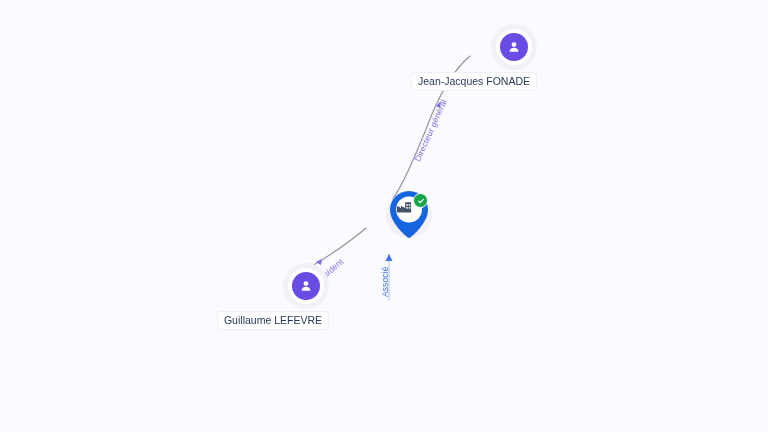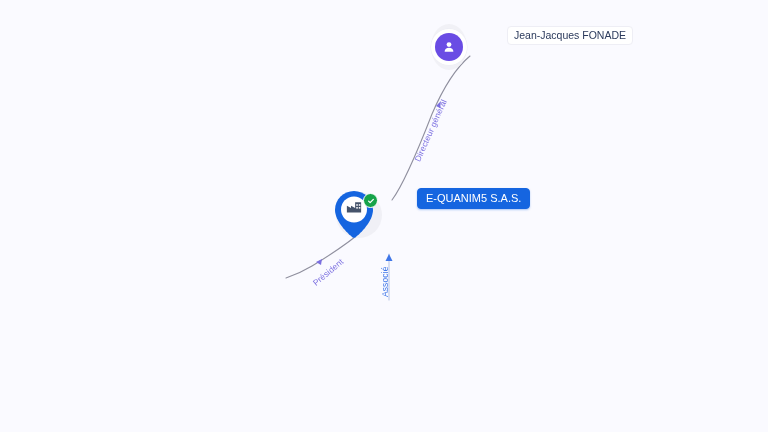--- a/index.html
+++ b/index.html
@@ -42,23 +42,22 @@
     pointer-events: none;
     font-family: "Liberation Sans", "DejaVu Sans", sans-serif;
   }
   .edge-label.violet { color: #7b6fe0; }
   .edge-label.blue   { color: #3f76e8; }
 
   
   .node {
     position: absolute;
     display: flex;
-    flex-direction: row;
-    align-items: flex-start;
-    gap: 40px;
+    flex-direction: column;
+    align-items: flex-end;
   }
 
   
   .halo {
     position: relative;
     width: 46px;
     height: 46px;
     border-radius: 50%;
     background: #f1f1f6;
     display: flex;
@@ -259,18 +258,30 @@
         <rect x="15" y="13.4" width="2.1" height="2.1" fill="#ffffff"></rect>
         <rect x="18.4" y="13.4" width="2.1" height="2.1" fill="#ffffff"></rect>
       </svg>
 
       <div class="badge" style="left: 32px; top: 7px;">
         <svg width="8" height="8" viewBox="0 0 12 12" aria-hidden="true">
           <path d="M2.4 6.2 L4.7 8.5 L9.5 3.6" fill="none" stroke="#ffffff" stroke-width="1.9" stroke-linecap="round" stroke-linejoin="round"></path>
         </svg>
       </div>
     </div>
-    <div class="node-label selected">E-QUANIM5 S.A.S.</div>
   </div>
 
+  <div class="node" id="node-lefevre">
+    <div class="halo">
+      <div class="avatar-ring">
+        <div class="avatar-disc">
+          <svg width="16" height="16" viewBox="0 0 24 24" aria-hidden="true">
+            <circle cx="12" cy="8.4" r="3.6" fill="#ffffff"></circle>
+            <path d="M5.4 19.2c0-3.6 2.9-6 6.6-6s6.6 2.4 6.6 6z" fill="#ffffff"></path>
+          </svg>
+        </div>
+      </div>
+    </div>
+    <div class="node-label">Guillaume LEFEVRE</div>
+  </div>
 
 
 </div>
 
 </body></html>

